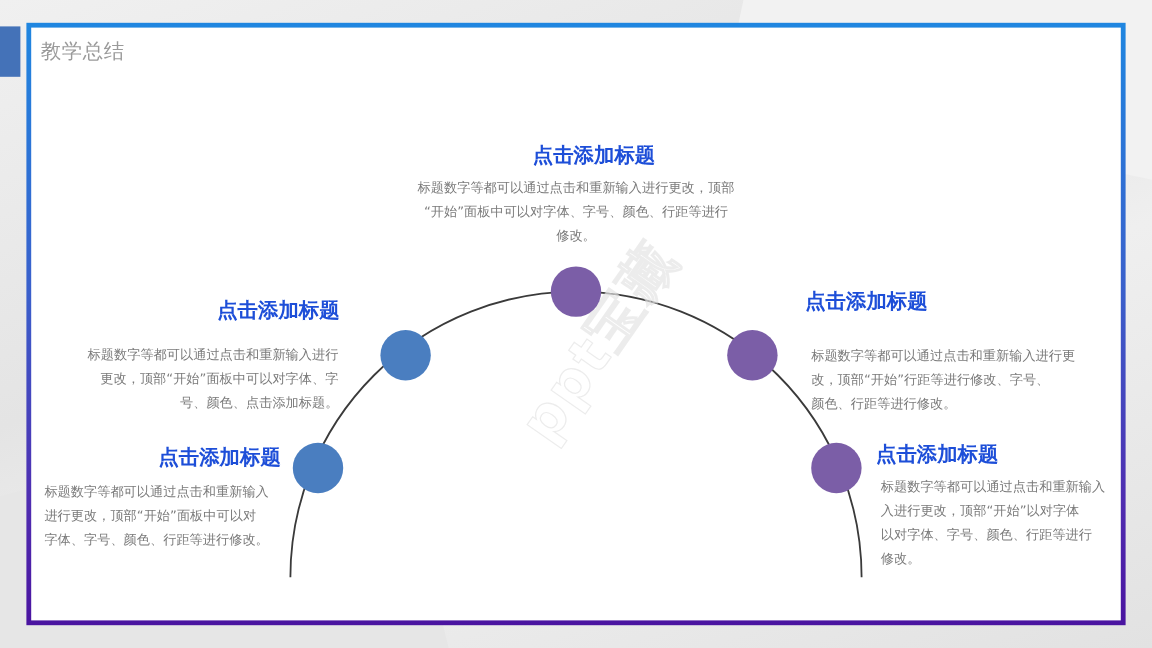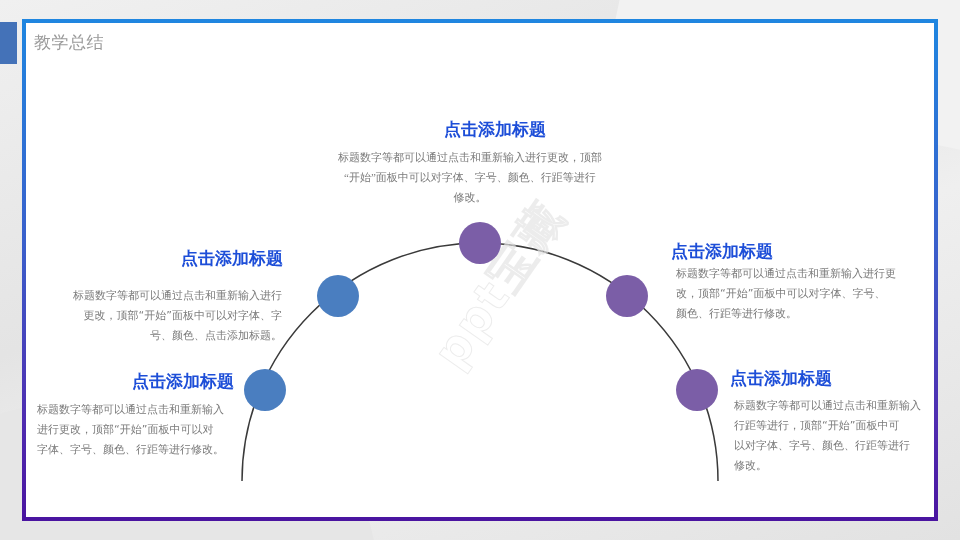--- a/index.html
+++ b/index.html
@@ -43,46 +43,46 @@
 
 <div class="watermark">ppt宝藏</div>
 
 <div class="dot" style="left:459px;top:222px;background:#7b5ea7;"></div>
 <div class="dot" style="left:317px;top:275px;background:#4a7ec0;"></div>
 <div class="dot" style="left:244px;top:369px;background:#4a7ec0;"></div>
 <div class="dot" style="left:606px;top:275px;background:#7b5ea7;"></div>
 <div class="dot" style="left:676px;top:369px;background:#7b5ea7;"></div>
 
 <div class="heading c" style="left:380px;top:118px;width:230px;">点击添加标题</div>
-<div class="body c" style="left:320px;top:147px;width:300px;font-family:Liberation Serif, serif;">
+<div class="body c" style="left:330px;top:147px;width:300px;">
   <div>标题数字等都可以通过点击和重新输入进行更改，顶部</div>
   <div>“开始”面板中可以对字体、字号、颜色、行距等进行</div>
   <div>修改。</div>
 </div>
 
 <div class="heading r" style="left:60px;top:247px;width:223px;">点击添加标题</div>
 <div class="body r" style="left:40px;top:276px;width:242px;margin-top:10px;">
   <div>标题数字等都可以通过点击和重新输入进行</div>
   <div>更改，顶部“开始”面板中可以对字体、字</div>
   <div>号、颜色、点击添加标题。</div>
 </div>
 
 <div class="heading r" style="left:40px;top:370px;width:194px;">点击添加标题</div>
 <div class="body l" style="left:37px;top:400px;width:215px;">
   <div>标题数字等都可以通过点击和重新输入</div>
   <div>进行更改，顶部“开始”面板中可以对</div>
   <div>字体、字号、颜色、行距等进行修改。</div>
 </div>
 
 <div class="heading l" style="left:671px;top:240px;width:230px;">点击添加标题</div>
-<div class="body l" style="left:676px;top:264px;width:250px;">
+<div class="body l" style="left:676px;top:287px;width:250px;">
   <div>标题数字等都可以通过点击和重新输入进行更</div>
-  <div>改，顶部“开始”面板中可以对字体、字号、</div>
+  <div>改，顶部“开始”行距等进行修改、字号、</div>
   <div>颜色、行距等进行修改。</div>
 </div>
 
 <div class="heading l" style="left:730px;top:367px;width:200px;">点击添加标题</div>
 <div class="body l" style="left:734px;top:396px;width:200px;">
   <div>标题数字等都可以通过点击和重新输入</div>
-  <div>行距等进行，顶部“开始”面板中可</div>
+  <div>入进行更改，顶部“开始”以对字体</div>
   <div>以对字体、字号、颜色、行距等进行</div>
   <div>修改。</div>
 </div>
 
 </body></html>

